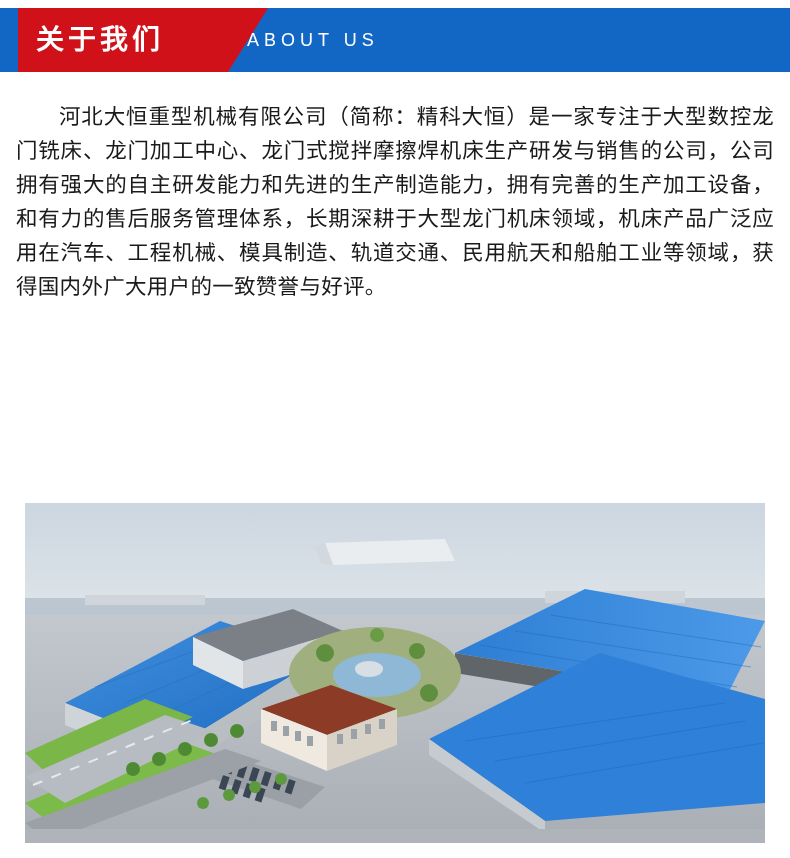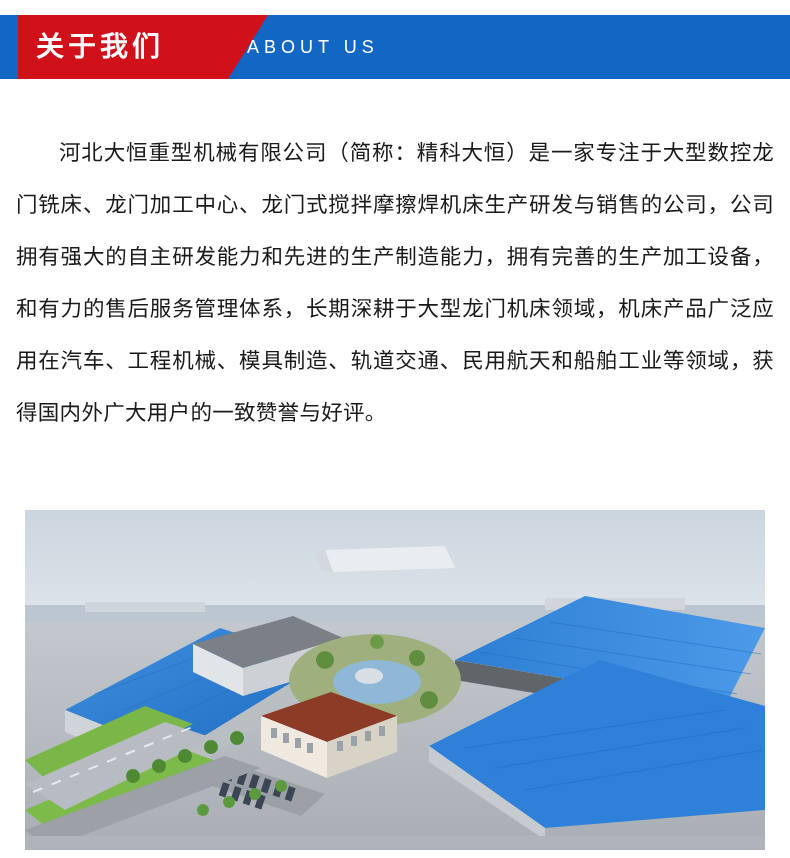--- a/index.html
+++ b/index.html
@@ -18,21 +18,21 @@
   .page {
     position: relative;
     width: 790px;
     height: 858px;
     background: #ffffff;
   }
 
   
   .header {
     position: relative;
-    margin: 15px 0 0 0;
+    margin: 8px 0 0 0;
     height: 64px;
     width: 790px;
   }
   .header-bar {
     position: absolute;
     left: 0;
     top: 0;
     width: 790px;
     height: 64px;
     background: #1367c4;
@@ -64,24 +64,24 @@
     height: 64px;
     line-height: 64px;
     color: #ffffff;
     font-size: 18px;
     letter-spacing: 5px;
     font-weight: normal;
   }
 
   
   .intro {
-    margin: 48px 16px 0 16px;
+    margin: 28px 16px 0 16px;
     width: 758px;
     font-size: 21.5px;
-    line-height: 52px;
+    line-height: 34px;
     color: #1a1a1a;
     text-align: justify;
     text-justify: inter-ideograph;
     text-indent: 2em;
     letter-spacing: 0.3px;
   }
 
   
   .figure {
     position: absolute;

